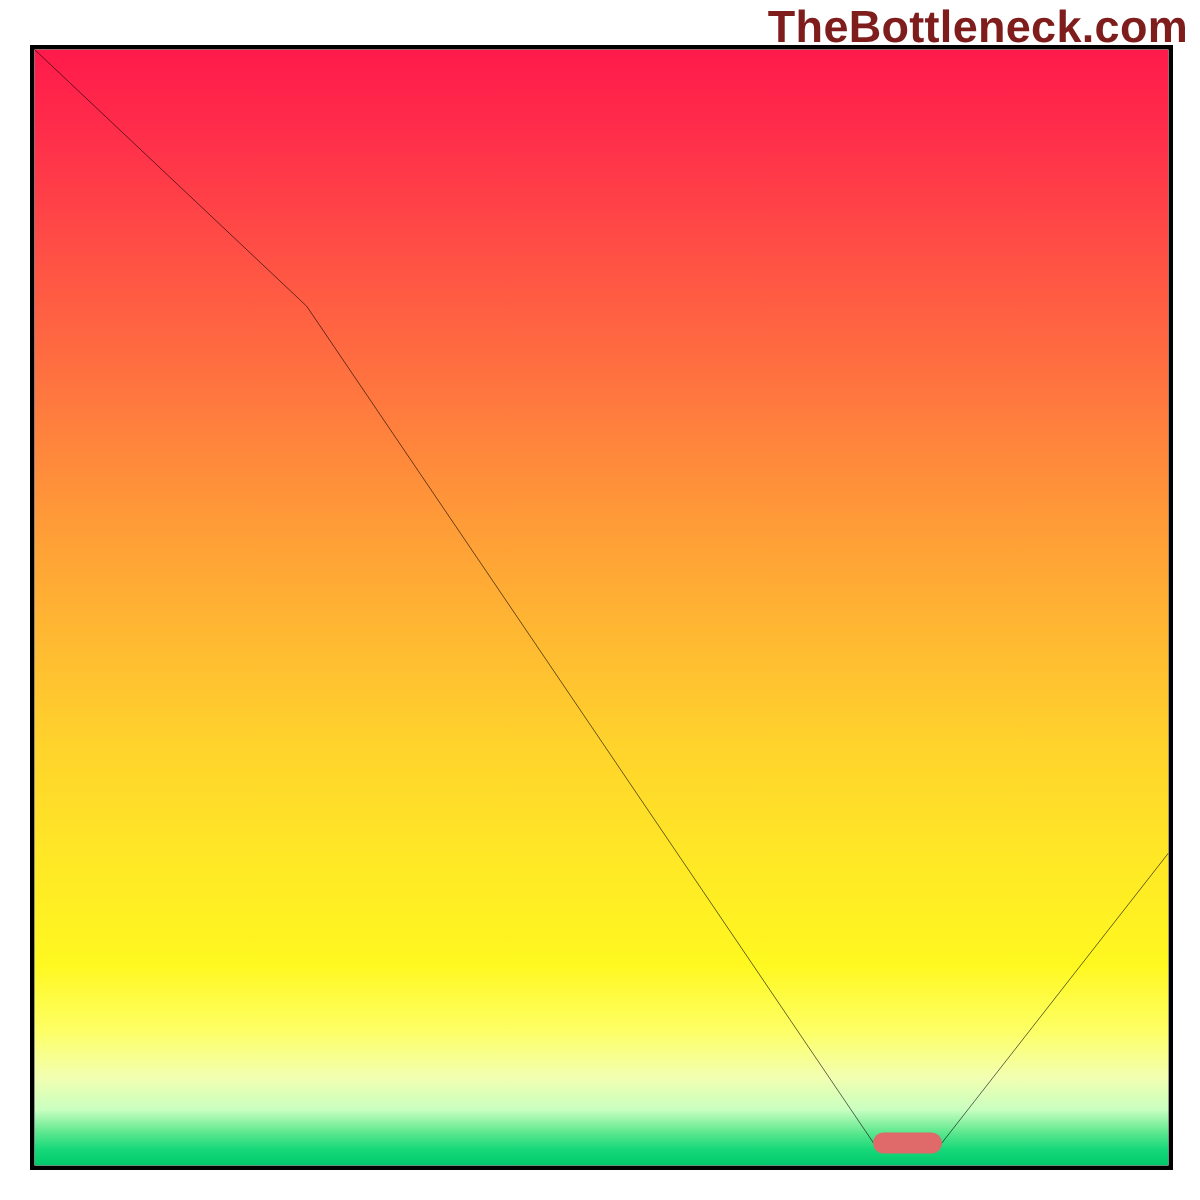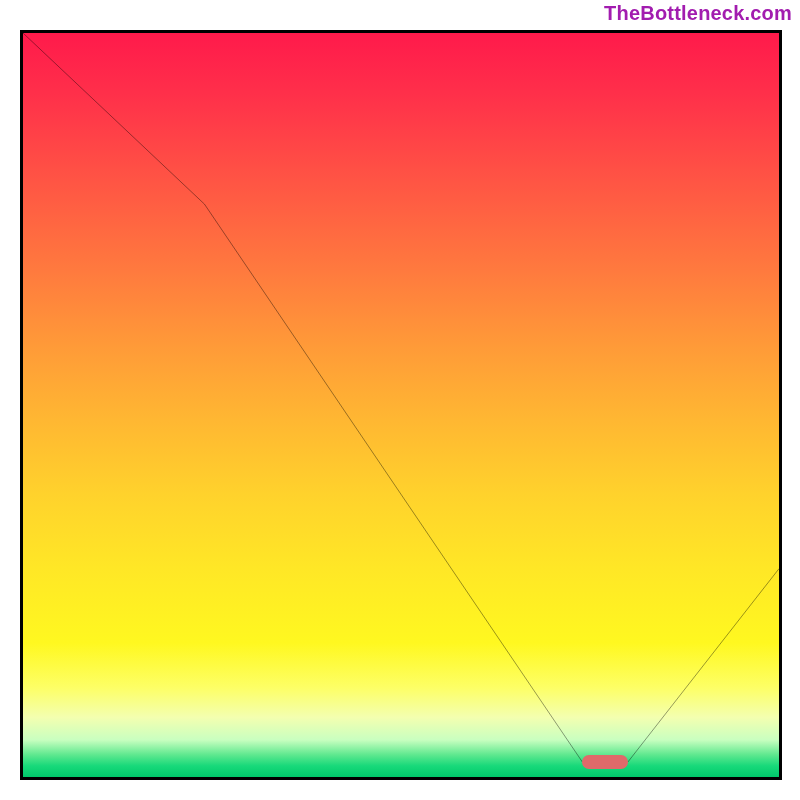--- a/index.html
+++ b/index.html
@@ -12,23 +12,23 @@
   }
   .container {
     position: relative;
     width: 800px;
     height: 800px;
   }
   .watermark {
     position: absolute;
     top: 2px;
     right: 8px;
-    font-size: 20px;
+    font-size: 30px;
     font-weight: bold;
-    color: #a21caf;
+    color: #7f1d1d;
     letter-spacing: 0.2px;
   }
   .plot-frame {
     position: absolute;
     left: 20px;
     top: 30px;
     width: 762px;
     height: 750px;
     border: 3px solid #000;
     box-sizing: border-box;

